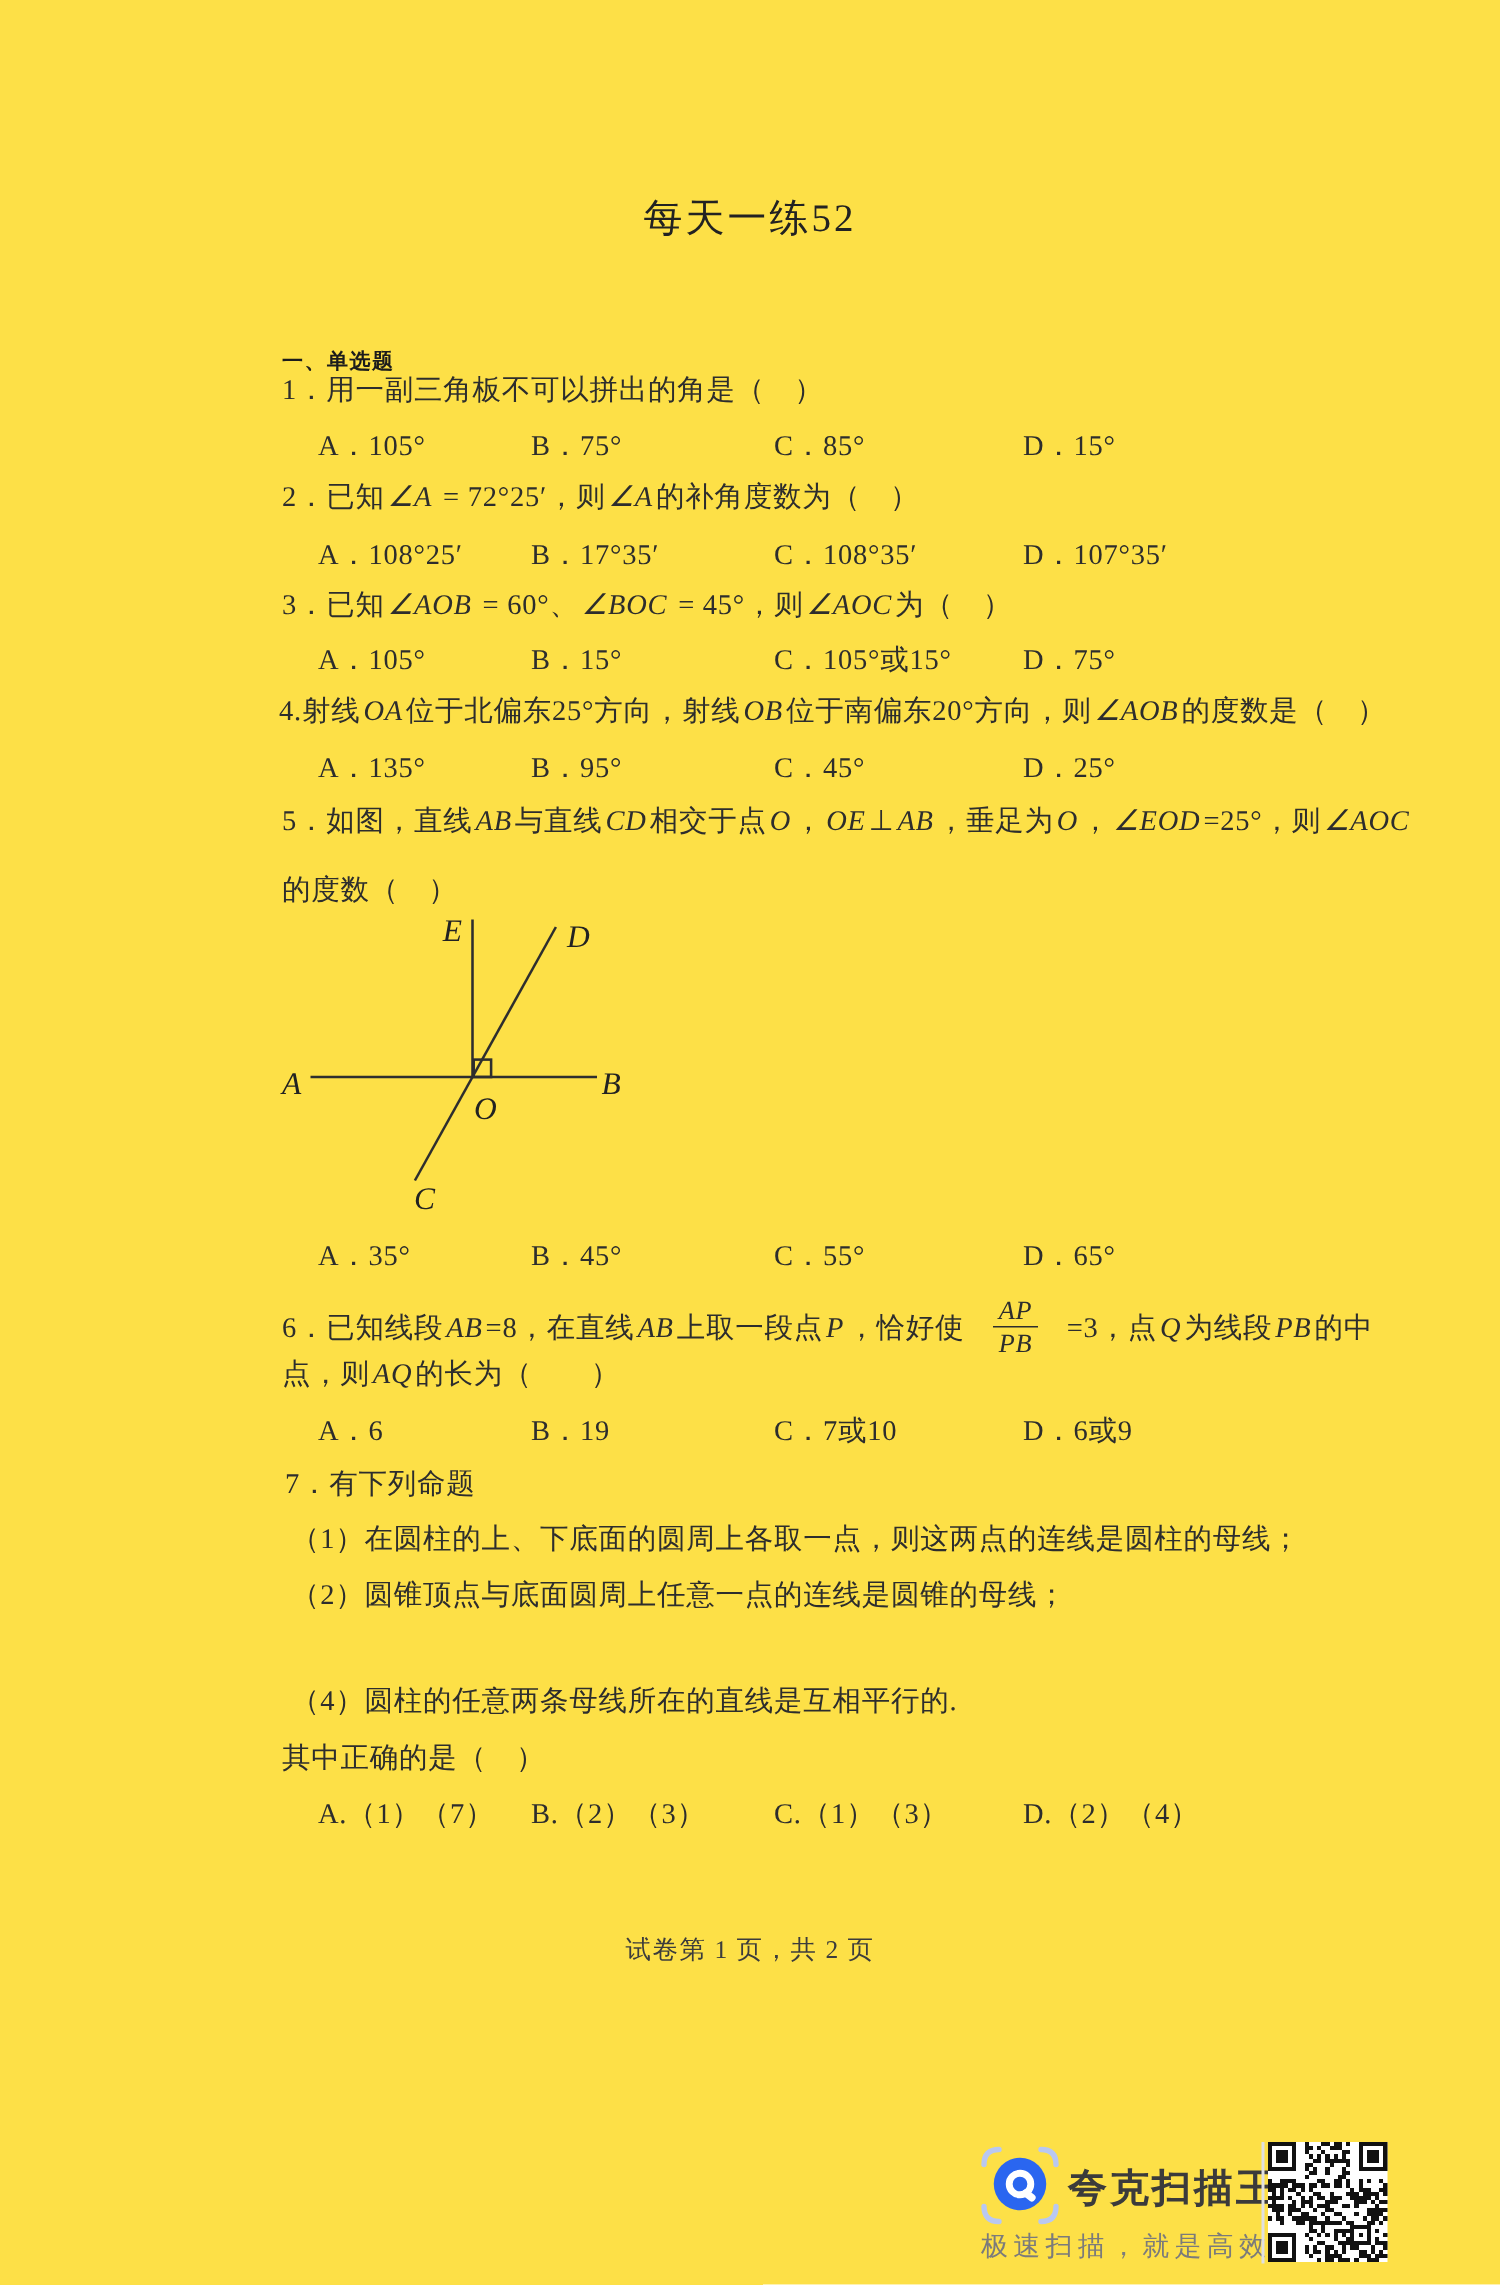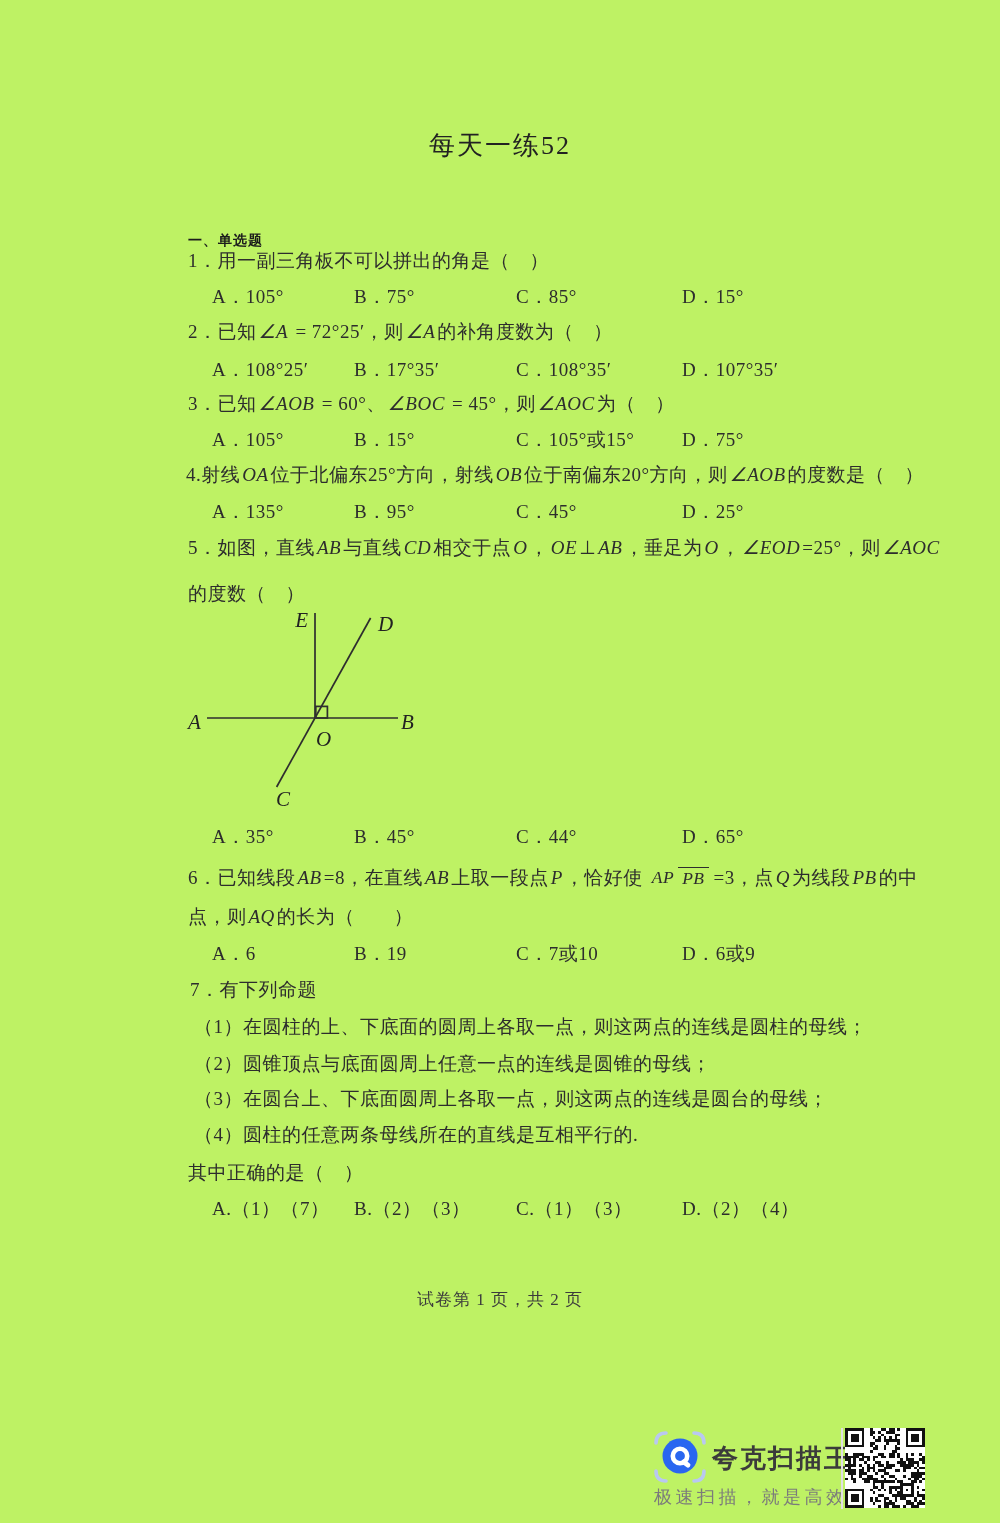--- a/index.html
+++ b/index.html
@@ -1,29 +1,29 @@
 <!DOCTYPE html>
 <html><head>
 <meta charset="utf-8">
 <style>
   html,body{margin:0;padding:0;background:#ffffff;}
-  .page{position:relative;width:1000px;height:1523px;background:#bef264;overflow:hidden;
+  .page{position:relative;width:1000px;height:1523px;background:#fde047;overflow:hidden;
         font-family:"Liberation Serif",serif;color:#2d2d2d;}
   .title{position:absolute;left:0;top:128px;width:100%;text-align:center;
          font-size:26px;letter-spacing:2px;color:#222;}
   .heading{position:absolute;left:188px;top:232px;font-family:"Liberation Sans",sans-serif;
            font-weight:700;font-size:14px;color:#1c1c1c;letter-spacing:1px;white-space:nowrap;}
   .line{position:absolute;white-space:nowrap;font-size:19px;letter-spacing:0.5px;
         color:#2d2d2d;line-height:1.25;}
   .opt-row{position:absolute;left:0;width:100%;height:26px;}
   .opt{position:absolute;font-size:19px;letter-spacing:0.5px;white-space:nowrap;color:#2d2d2d;text-align:right;}
   .cA{left:212px}.cB{left:354px}.cC{left:516px}.cD{left:682px}
   .it{font-style:italic;padding:0 2px;}
-  .frac{display:inline-flex;flex-direction:row;align-items:center;vertical-align:middle;
-        margin:0 5px;font-size:17.5px;line-height:1.1;transform:translateY(-2px);}
+  .frac{display:inline-flex;flex-direction:column;align-items:center;vertical-align:middle;
+        margin:0 19px;font-size:17.5px;line-height:1.1;transform:translateY(-2px);}
   .frac .fn{font-style:italic;padding:0 4px 1px;}
   .frac .fd{font-style:italic;border-top:1.5px solid #2d2d2d;padding:1px 4px 0;}
   .figure{position:absolute;left:180px;top:595px;width:260px;height:225px;}
   .figure line,.figure rect{stroke:#2e2e2e;stroke-width:1.7;fill:none;}
   .figure text{font-style:italic;font-size:21px;fill:#222;font-family:"Liberation Serif",serif;}
   .footer{position:absolute;left:0;top:1288px;width:100%;text-align:center;
           font-size:17px;color:#3c3c3c;letter-spacing:1px;}
   .wm-icon{position:absolute;left:652px;top:1429px;width:56px;height:56px;}
   .wm-brand{position:absolute;left:712px;top:1441px;font-family:Liberation Sans, sans-serif;
             font-weight:700;font-size:26px;color:#3b3b3b;letter-spacing:2px;white-space:nowrap;text-align:right;}
@@ -84,40 +84,39 @@
     <text x="198" y="36">D</text>
     <text x="8" y="134">A</text>
     <text x="221" y="134">B</text>
     <text x="136" y="151">O</text>
     <text x="103" y="211" text-anchor="middle">C</text>
   </svg>
 
   <div class="opt-row" style="top:824px">
     <span class="opt cA">A．35°</span>
     <span class="opt cB">B．45°</span>
-    <span class="opt cC">C．44°</span>
+    <span class="opt cC">C．55°</span>
     <span class="opt cD">D．65°</span>
   </div>
 
   <div class="line" style="left:188px;top:866px"><span>6．已知线段</span><span class="it">AB</span><span>=8，在直线</span><span class="it">AB</span><span>上取一段点</span><span class="it">P</span><span>，恰好使</span><span class="frac">
         <span class="fn">AP</span>
         <span class="fd">PB</span>
       </span><span>=3，点</span><span class="it">Q</span><span>为线段</span><span class="it">PB</span><span>的中</span></div>
   <div class="line" style="left:188px;top:905px"><span>点，则</span><span class="it">AQ</span><span>的长为（　　）</span></div>
   <div class="opt-row" style="top:941px">
     <span class="opt cA">A．6</span>
     <span class="opt cB">B．19</span>
     <span class="opt cC">C．7或10</span>
     <span class="opt cD">D．6或9</span>
   </div>
 
   <div class="line" style="left:190px;top:978px"><span>7．有下列命题</span></div>
   <div class="line" style="left:194px;top:1015px">（1）在圆柱的上、下底面的圆周上各取一点，则这两点的连线是圆柱的母线；</div>
   <div class="line" style="left:194px;top:1052px">（2）圆锥顶点与底面圆周上任意一点的连线是圆锥的母线；</div>
-  <div class="line" style="left:194px;top:1087px">（3）在圆台上、下底面圆周上各取一点，则这两点的连线是圆台的母线；</div>
   <div class="line" style="left:194px;top:1123px">（4）圆柱的任意两条母线所在的直线是互相平行的.</div>
   <div class="line" style="left:188px;top:1161px"><span>其中正确的是（　）</span></div>
   <div class="opt-row" style="top:1196px">
     <span class="opt cA">A.（1）（7）</span>
     <span class="opt cB">B.（2）（3）</span>
     <span class="opt cC">C.（1）（3）</span>
     <span class="opt cD">D.（2）（4）</span>
   </div>
 
   <div class="footer">试卷第 1 页，共 2 页</div>

